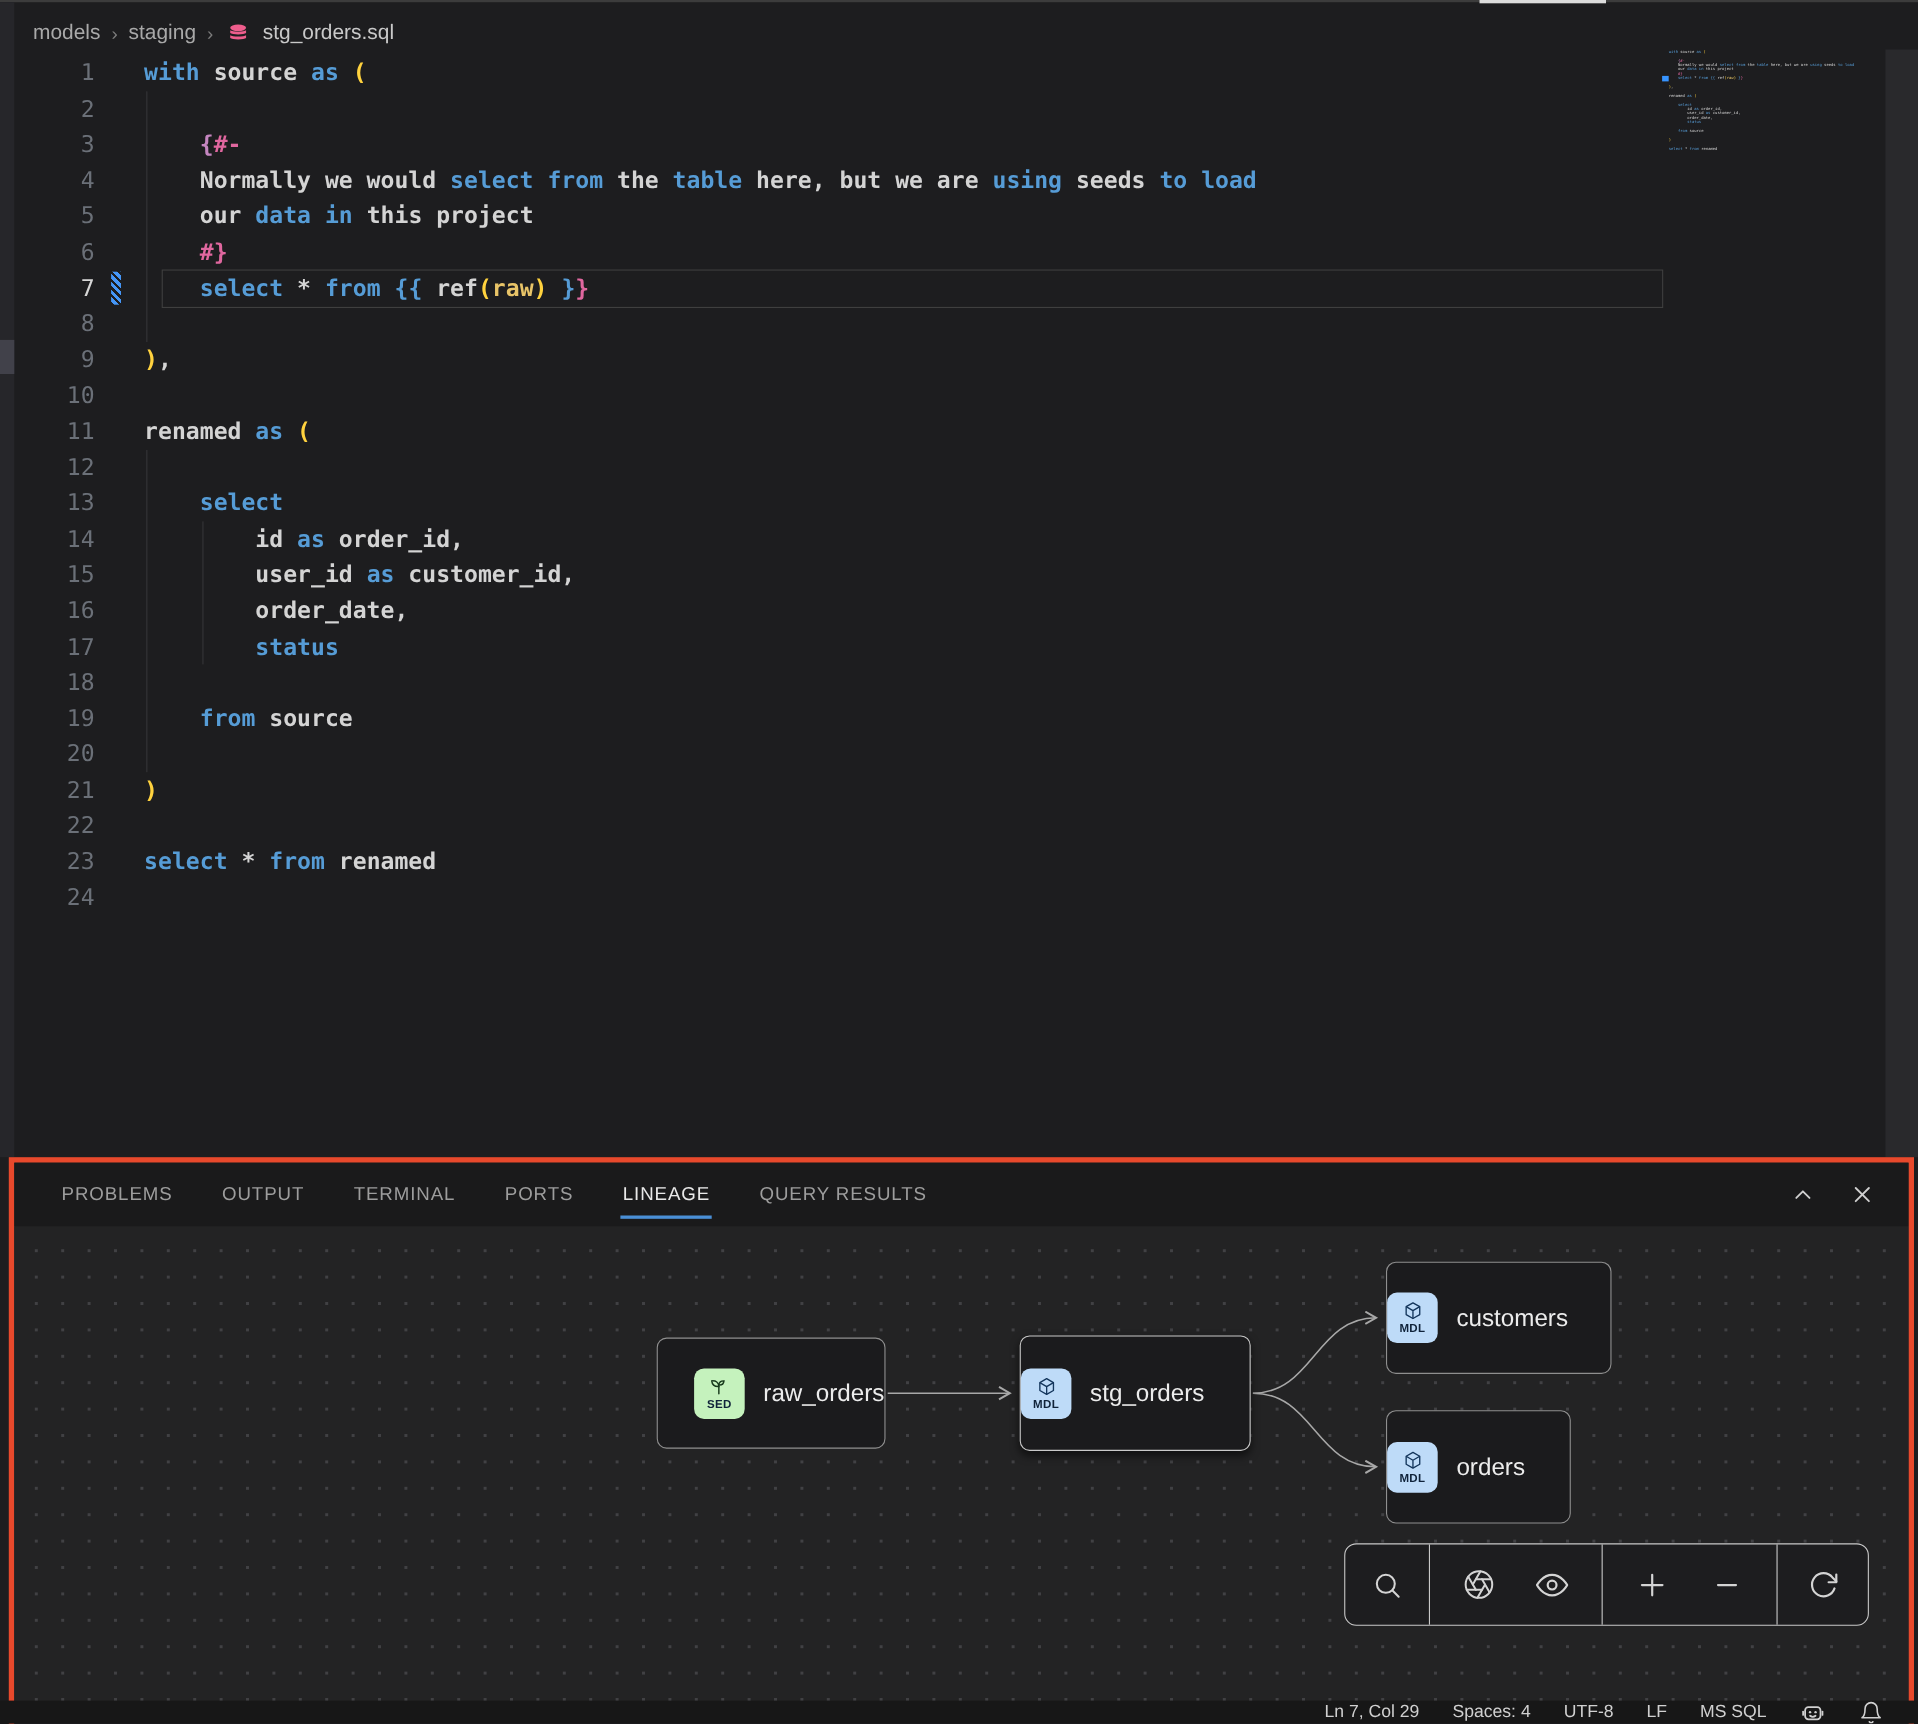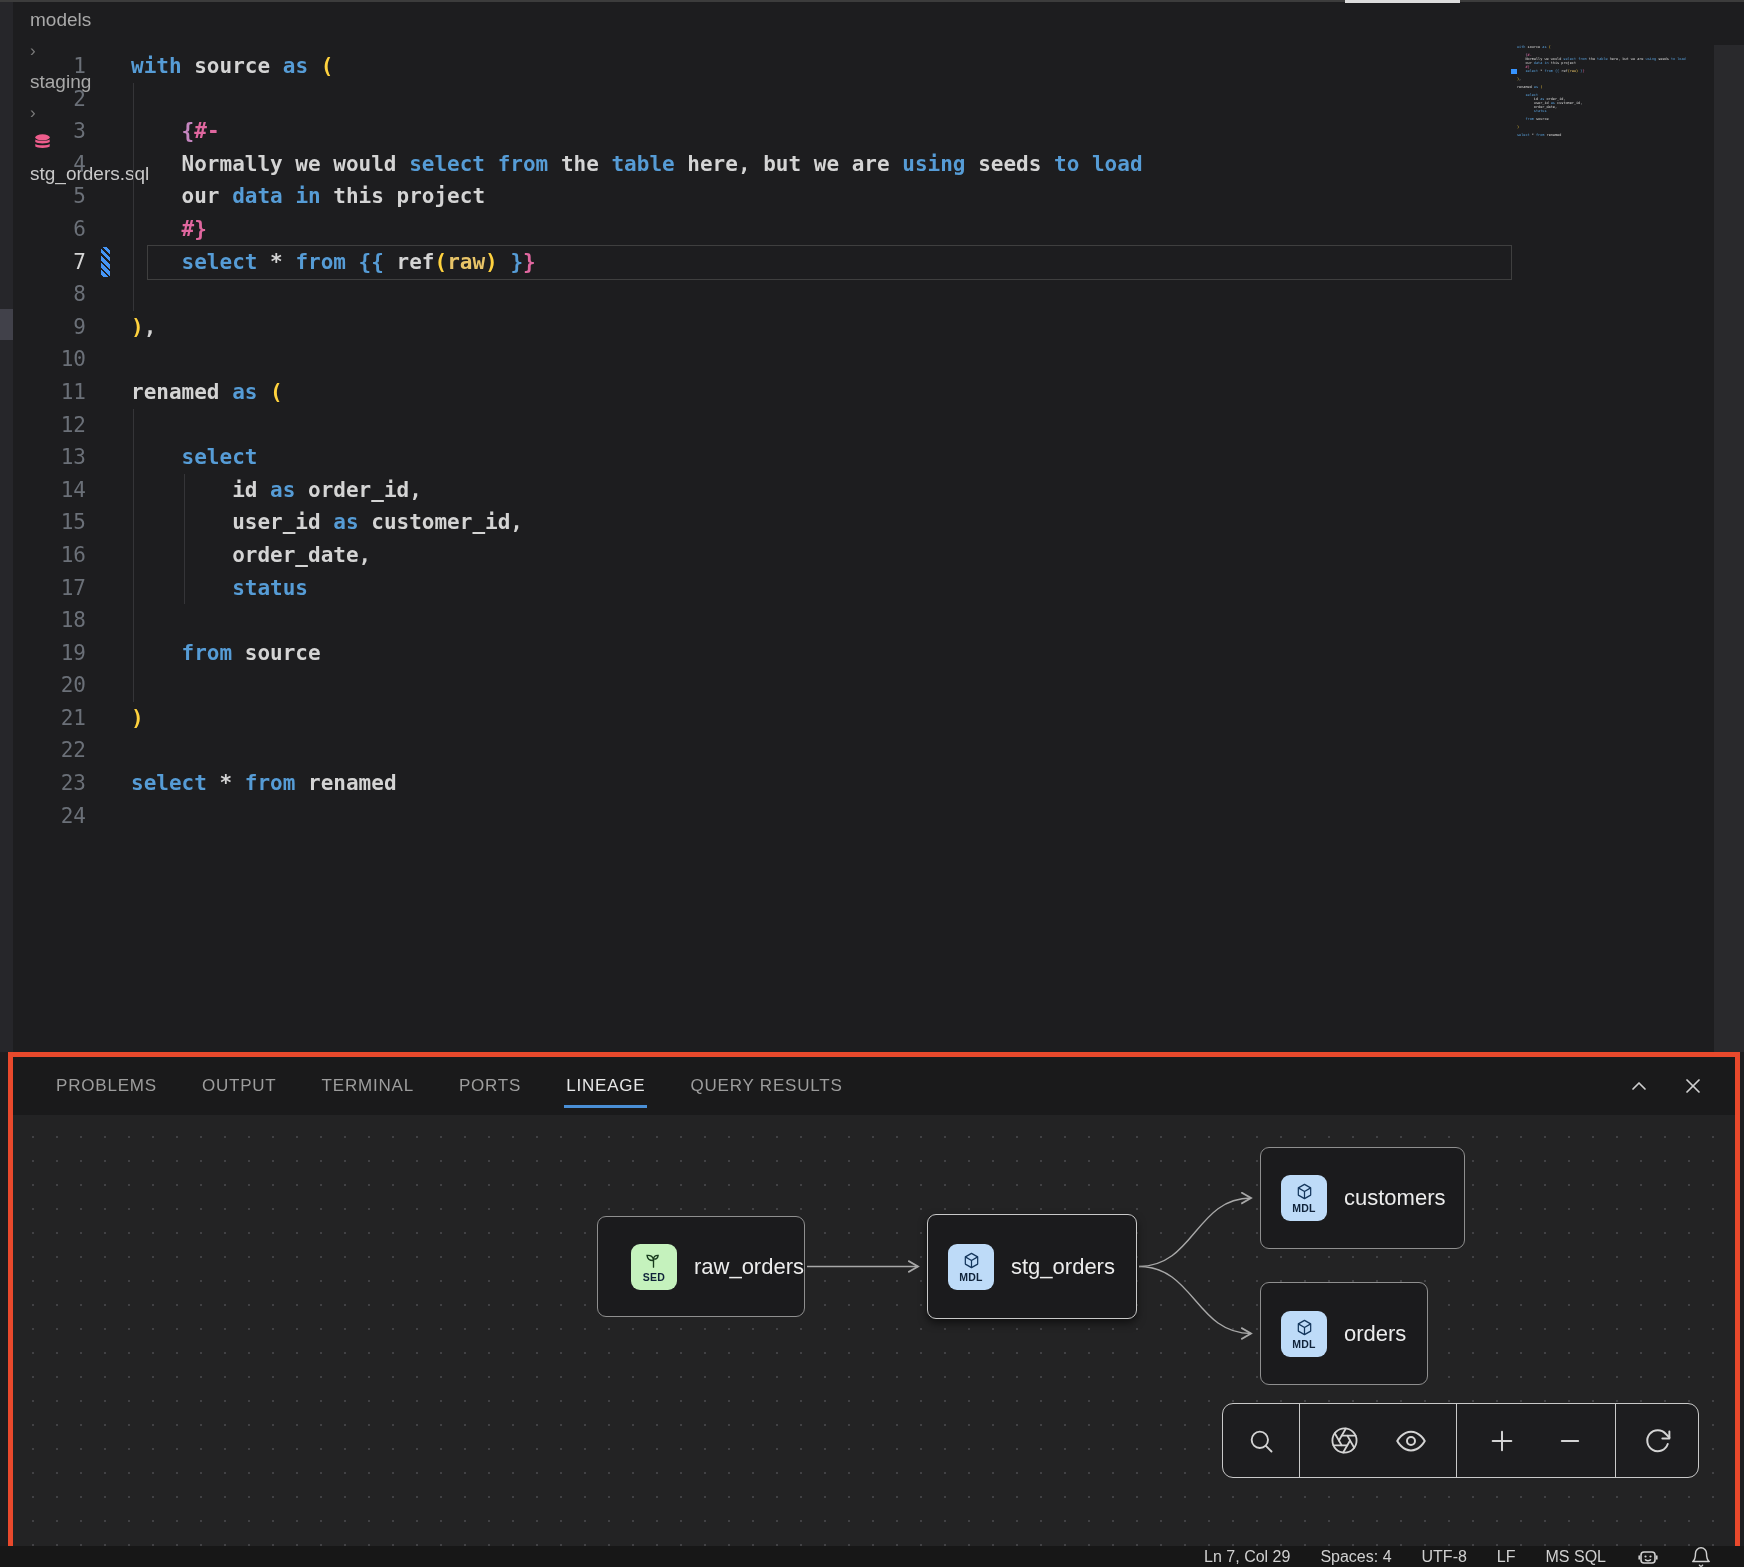--- a/index.html
+++ b/index.html
@@ -6,22 +6,22 @@
   #app{position:relative;width:1744px;height:1567px;background:#1d1d1f;overflow:hidden;
        font-family:"Liberation Sans",sans-serif;}
   
   .topline{position:absolute;left:0;top:0;width:1744px;height:2px;background:#3c3c3c;}
   .topline-white{position:absolute;left:1345px;top:0;width:115px;height:3px;background:#dcdcdc;}
   
   .leftstrip{position:absolute;left:0;top:2px;width:13px;height:1050px;background:#26262a;}
   .leftstrip-block{position:absolute;left:0;top:309px;width:13px;height:31px;background:#41414a;}
 
   
-  .breadcrumb{position:absolute;left:30px;top:9px;height:32px;display:flex;align-items:flex-start;
-              gap:10px;font-size:19px;color:#a9a9a9;flex-direction:column;}
+  .breadcrumb{position:absolute;left:30px;top:9px;height:32px;display:flex;align-items:flex-end;
+              gap:10px;font-size:19px;color:#a9a9a9;}
   .crumb-sep{color:#7c7c7c;font-size:17px;}
   .crumb-file{color:#c9c9c9;}
   .dbicon{display:inline-flex;margin:0 2px;}
 
   
   .gutter{position:absolute;left:40px;top:50px;width:46px;text-align:right;
           font-family:"DejaVu Sans Mono",monospace;font-size:21px;}
   .lnum{height:32.6px;line-height:32.6px;color:#6b7078;}
   .lnum.cur{color:#d6d6d6;}
   .codelines{position:absolute;left:131px;top:50px;font-family:"DejaVu Sans Mono",monospace;
@@ -53,21 +53,21 @@
   .ptab .underline{position:absolute;left:-2px;right:-2px;bottom:7px;height:3px;background:#4a8fd6;}
   .panel-icons{position:absolute;right:28px;top:0;height:58px;display:flex;align-items:center;gap:26px;}
   .picon{display:flex;align-items:center;justify-content:center;width:28px;height:28px;}
 
   .canvas{position:absolute;left:0;top:58px;right:0;bottom:0;background:#232324;
           background-image:radial-gradient(circle,#414144 1.3px,transparent 1.5px);
           background-size:24px 24px;background-position:8px 10px;}
 
   
   .node{position:absolute;box-sizing:border-box;background:#1b1b1d;border:1px solid #8f8f8f;
-        border-radius:9px;display:flex;align-items:center;padding-left:20px;gap:17px;z-index:3;}
+        border-radius:9px;display:flex;align-items:center;gap:17px;z-index:3;}
   .node.sel{border:1.5px solid #c9c9c9;box-shadow:0 4px 8px rgba(0,0,0,.55);}
   .badge{width:46px;height:46px;border-radius:9px;display:flex;flex-direction:column;
          align-items:center;justify-content:center;gap:1px;flex:none;}
   .btxt{font-size:10.5px;font-weight:700;color:#10233a;letter-spacing:.3px;
         font-family:"Liberation Sans",sans-serif;}
   .nlabel{font-size:22px;color:#ececec;}
   #edges{position:absolute;left:0;top:0;width:1744px;height:1567px;z-index:2;pointer-events:none;}
   .edge{fill:none;stroke:#a8a8a8;stroke-width:1.4;}
 
   

